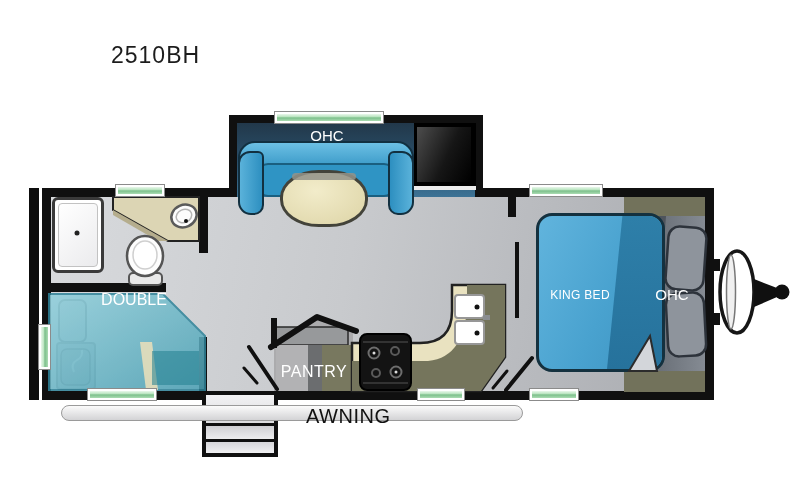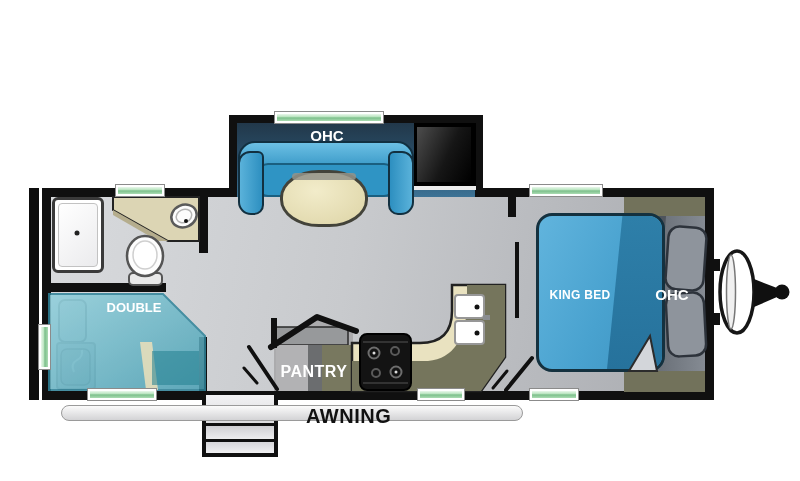--- a/index.html
+++ b/index.html
@@ -1,34 +1,35 @@
 <!DOCTYPE html>
 <html><head>
 <meta charset="utf-8">
 <style>
   html,body{margin:0;padding:0;background:#ffffff;}
   #canvas{position:relative;width:800px;height:481px;background:#ffffff;overflow:hidden;
           font-family:"Liberation Sans", sans-serif;}
   .abs{position:absolute;}
   .wall{position:absolute;background:#101010;}
-  .label{position:absolute;color:#ffffff;font-weight:bold;text-align:center;z-index:5;}
+  .label{position:absolute;color:#ffffff;font-weight:normal;text-align:center;z-index:5;}
   .win{position:absolute;z-index:4;border:2px solid #ffffff;box-shadow:0 0 0 1px #8b8b8b;
        background:linear-gradient(180deg,#eaf8ec 0%,#b9e4bf 40%,#7cbf8b 55%,#aadcb2 100%);}
   .winv{background:linear-gradient(90deg,#eaf8ec 0%,#b9e4bf 40%,#7cbf8b 55%,#aadcb2 100%);}
   #floor{position:absolute;left:51px;top:197px;width:654px;height:194px;z-index:1;
          background:linear-gradient(100deg,#d8dadd 0%,#c8cacd 45%,#a9abb0 100%);}
   #slide-int{position:absolute;left:237px;top:123px;width:238px;height:74px;z-index:1;
          background:linear-gradient(180deg,#22384a 0%,#2a516d 55%,#3d7396 100%);}
   svg{display:block;}
 </style>
 </head>
 <body>
 
 <div id="canvas">
 
+  <div class="abs" style="left:111px;top:42px;font-size:23px;color:#1c1c1c;letter-spacing:1px;">2510BH</div>
 
   <div class="abs" style="left:29px;top:188px;width:10px;height:212px;background:#0d0d0d;"></div>
 
   <div class="wall" style="left:42px;top:188px;width:672px;height:212px;"></div>
   <div id="floor"></div>
 
   <div class="wall" style="left:229px;top:115px;width:254px;height:82px;"></div>
   <div id="slide-int"></div>
 
   <div class="wall" style="left:199px;top:197px;width:9px;height:56px;z-index:2;"></div>
@@ -183,19 +184,19 @@
   <div class="win" style="left:88px;top:389px;width:64px;height:7px;"></div>
   <div class="win" style="left:418px;top:389px;width:42px;height:7px;"></div>
   <div class="win" style="left:530px;top:389px;width:44px;height:7px;"></div>
 
   <div class="abs" style="left:61px;top:405px;width:462px;height:16px;border-radius:8px;z-index:6;box-sizing:border-box;
               background:linear-gradient(180deg,#fbfbfb,#d3d3d5);border:1.5px solid #9a9a9a;"></div>
 
   <div class="label" style="left:297px;top:127px;width:60px;font-size:15px;">OHC</div>
   <div class="label" style="left:538px;top:288px;width:84px;font-size:12px;letter-spacing:.3px;">KING BED</div>
   <div class="label" style="left:649px;top:286px;width:46px;font-size:15px;">OHC</div>
-  <div class="label" style="left:84px;top:300px;width:100px;font-size:13px;line-height:16px;">
+  <div class="label" style="left:84px;top:292px;width:100px;font-size:16px;line-height:16px;">
     <span style="display:block;">DOUBLE</span>
   </div>
   <div class="label" style="left:276px;top:363px;width:76px;font-size:16px;letter-spacing:.5px;">PANTRY</div>
   <div class="label" style="left:306px;top:405px;width:70px;font-size:20px;color:#111;z-index:7;letter-spacing:.5px;">AWNING</div>
 
 </div>
 
 </body></html>

